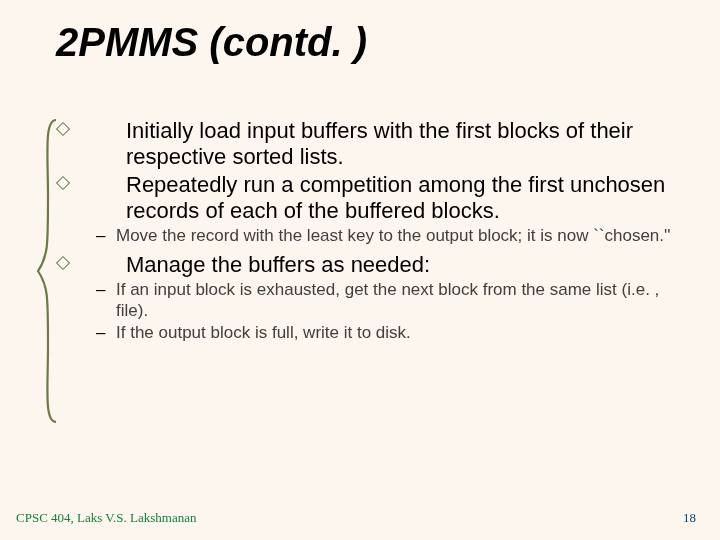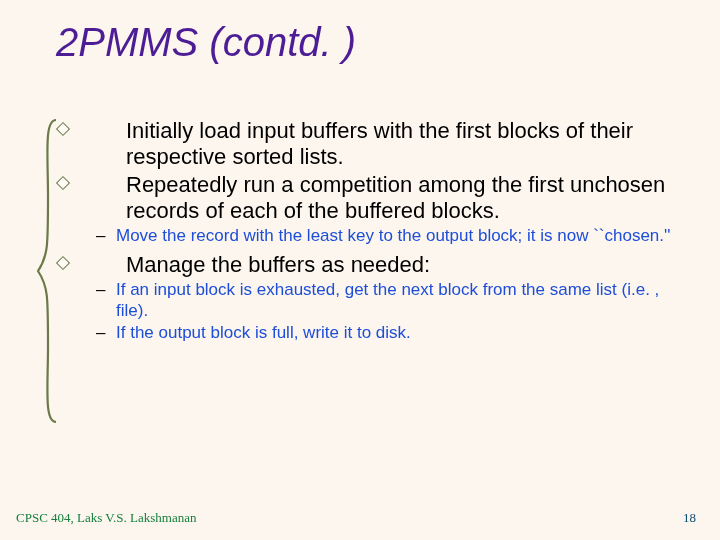--- a/index.html
+++ b/index.html
@@ -9,22 +9,22 @@
     font-family: "Comic Sans MS", "Comic Sans", cursive, sans-serif;
     position: relative;
     color: #000;
   }
   .title {
     position: absolute;
     left: 56px;
     top: 20px;
     font-size: 40px;
     font-style: italic;
-    font-weight: 400;
-    color: #4c1d95;
+    font-weight: 700;
+    color: #000000;
   }
   .content {
     position: absolute;
     left: 58px;
     top: 118px;
     width: 620px;
   }
   .bullet-row {
     display: flex;
     align-items: flex-start;
@@ -60,21 +60,21 @@
   .sub-dash {
     flex: 0 0 auto;
     width: 20px;
     font-size: 17px;
     line-height: 1.2;
     color: #000;
   }
   .sub-text {
     font-size: 17px;
     line-height: 1.2;
-    color: #1d4ed8;
+    color: #404040;
   }
   .paren {
     font-size: 22px;
     line-height: 1.18;
     margin-top: 4px;
   }
   .brace {
     position: absolute;
     left: 34px;
     top: 116px;

